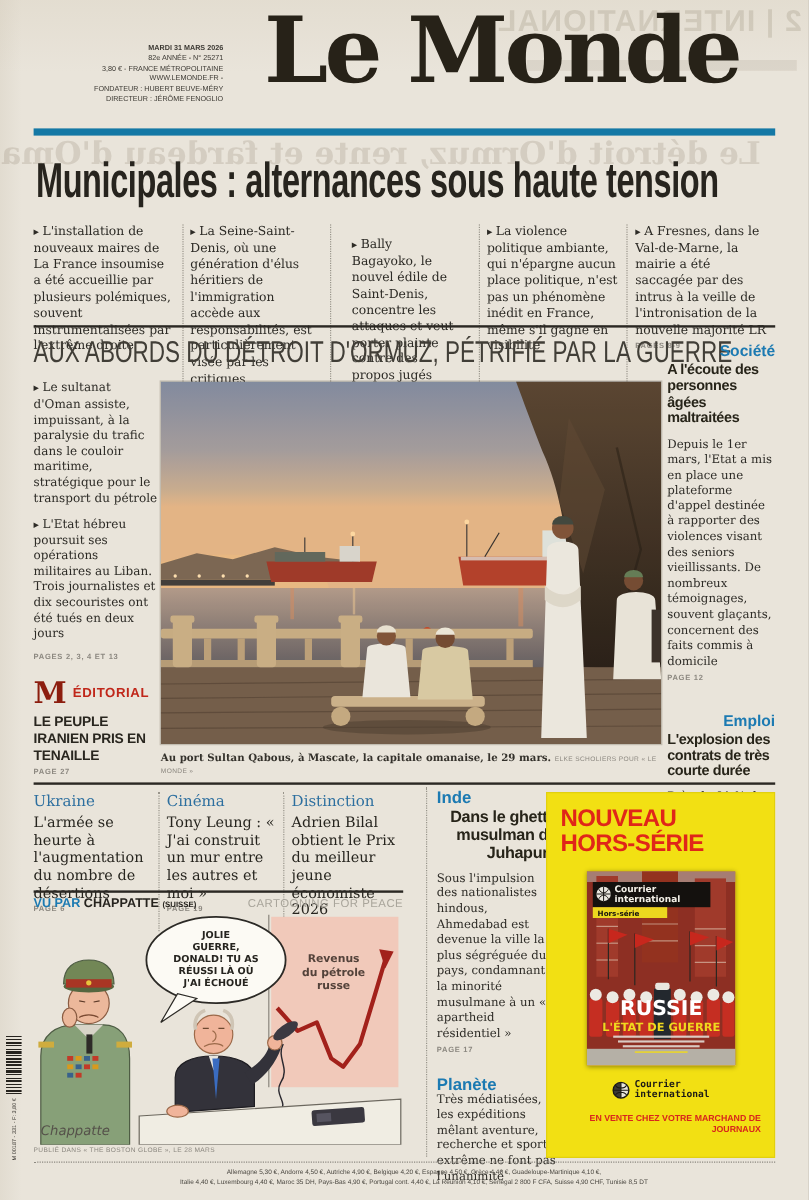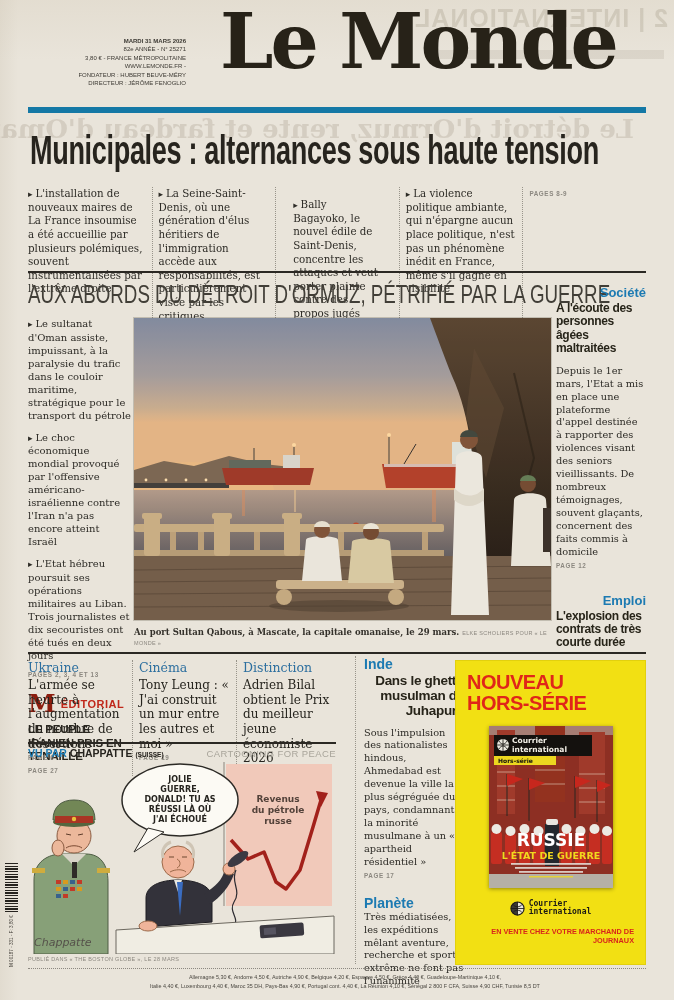--- a/index.html
+++ b/index.html
@@ -130,30 +130,30 @@
     <div class="deck-item">
         <p class="b" style="margin:0">La Seine-Saint-Denis, où une génération d'élus héritiers de l'immigration accède aux responsabilités, est particulièrement visée par les critiques</p>
       </div>
     <div class="deck-item">
         <p class="b" style="margin:11px">Bally Bagayoko, le nouvel édile de Saint-Denis, concentre les attaques et veut porter plainte contre des propos jugés racistes, prononcés sur CNews</p>
       </div>
     <div class="deck-item">
         <p class="b" style="margin:0">La violence politique ambiante, qui n'épargne aucun place politique, n'est pas un phénomène inédit en France, même s'il gagne en visibilité</p>
       </div>
     <div class="deck-item">
+        <p class="b" style="margin:0">A Fresnes, dans le Val-de-Marne, la mairie a été saccagée par des intrus à la veille de l'intronisation de la nouvelle majorité LR</p>
       <span class="pages">PAGES 8-9</span>
       </div>
   </div>
 
   <div class="rule r1"></div>
   <div class="ormuz-h">AUX ABORDS DU DÉTROIT D'ORMUZ, PÉTRIFIÉ PAR LA GUERRE</div>
 
   <div class="ormuz-left">
     <p class="b">Le sultanat d'Oman assiste, impuissant, à la paralysie du trafic dans le couloir maritime, stratégique pour le transport du pétrole</p>
-    <p class="b">Le choc économique mondial provoqué par l'offensive américano-israélienne contre l'Iran n'a pas encore atteint Israël</p>
     <p class="b">L'Etat hébreu poursuit ses opérations militaires au Liban. Trois journalistes et dix secouristes ont été tués en deux jours</p>
     <span class="pages">PAGES 2, 3, 4 ET 13</span>
     <div class="edit-row">
       <span class="m-logo">M</span>
       <span class="edit-k">ÉDITORIAL</span>
     </div>
     <div class="edit-t">LE PEUPLE IRANIEN PRIS EN TENAILLE</div>
     <span class="pages">PAGE 27</span>
   </div>
 

